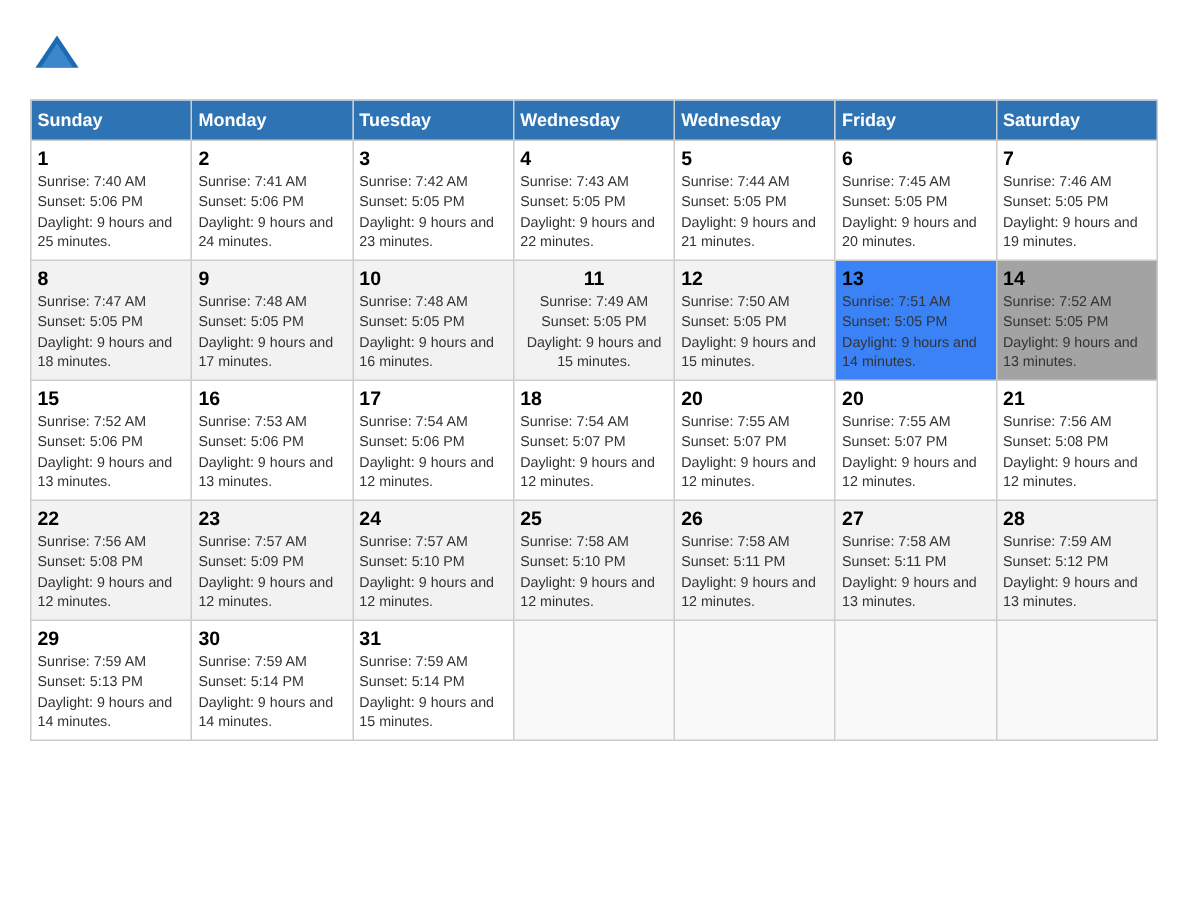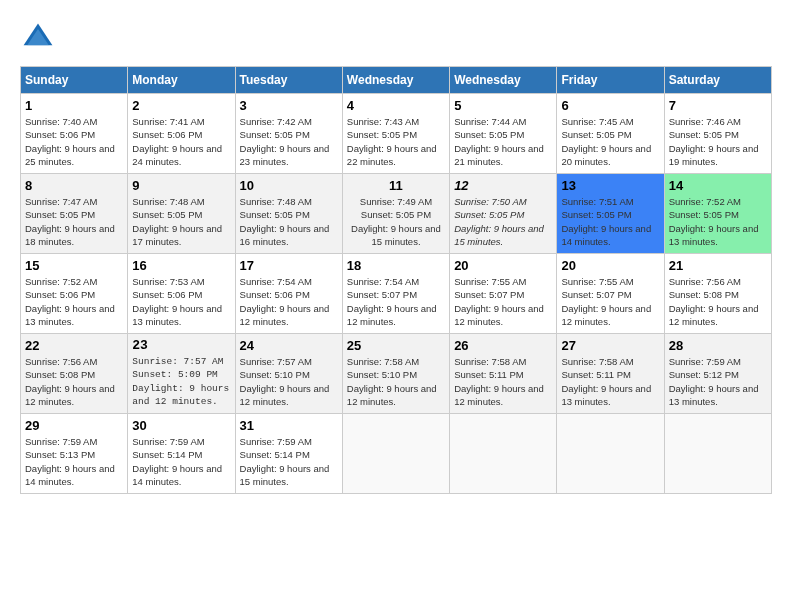--- a/index.html
+++ b/index.html
@@ -158,29 +158,29 @@
           <div class="day-info">Sunrise: 7:48 AM<br>Sunset: 5:05 PM<br>Daylight: 9 hours and 17 minutes.</div>
         </td>
         <td style="background: rgb(242, 242, 242); margin-top: 25px;">
           <span class="day-num">10</span>
           <div class="day-info">Sunrise: 7:48 AM<br>Sunset: 5:05 PM<br>Daylight: 9 hours and 16 minutes.</div>
         </td>
         <td style="background: rgb(242, 242, 242); text-align: center;">
           <span class="day-num">11</span>
           <div class="day-info">Sunrise: 7:49 AM<br>Sunset: 5:05 PM<br>Daylight: 9 hours and 15 minutes.</div>
         </td>
-        <td style="background: rgb(242, 242, 242); font-style: italic;">
+        <td style="background: rgb(242, 242, 242);">
           <span class="day-num">12</span>
           <div class="day-info">Sunrise: 7:50 AM<br>Sunset: 5:05 PM<br>Daylight: 9 hours and 15 minutes.</div>
         </td>
         <td style="background: #3b82f6;">
           <span class="day-num">13</span>
           <div class="day-info">Sunrise: 7:51 AM<br>Sunset: 5:05 PM<br>Daylight: 9 hours and 14 minutes.</div>
         </td>
-        <td style="background: #86efac;">
+        <td style="background: #a3a3a3;">
           <span class="day-num">14</span>
           <div class="day-info">Sunrise: 7:52 AM<br>Sunset: 5:05 PM<br>Daylight: 9 hours and 13 minutes.</div>
         </td>
       </tr>
       <tr>
         <td>
           <span class="day-num">15</span>
           <div class="day-info">Sunrise: 7:52 AM<br>Sunset: 5:06 PM<br>Daylight: 9 hours and 13 minutes.</div>
         </td>
         <td>
@@ -206,21 +206,21 @@
         <td>
           <span class="day-num">21</span>
           <div class="day-info">Sunrise: 7:56 AM<br>Sunset: 5:08 PM<br>Daylight: 9 hours and 12 minutes.</div>
         </td>
       </tr>
       <tr>
         <td style="background: rgb(242, 242, 242);">
           <span class="day-num">22</span>
           <div class="day-info">Sunrise: 7:56 AM<br>Sunset: 5:08 PM<br>Daylight: 9 hours and 12 minutes.</div>
         </td>
-        <td style="background: rgb(242, 242, 242); font-family: Liberation Mono, monospace;">
+        <td style="background: rgb(242, 242, 242);">
           <span class="day-num">23</span>
           <div class="day-info">Sunrise: 7:57 AM<br>Sunset: 5:09 PM<br>Daylight: 9 hours and 12 minutes.</div>
         </td>
         <td style="background: rgb(242, 242, 242);">
           <span class="day-num">24</span>
           <div class="day-info">Sunrise: 7:57 AM<br>Sunset: 5:10 PM<br>Daylight: 9 hours and 12 minutes.</div>
         </td>
         <td style="background: rgb(242, 242, 242);">
           <span class="day-num">25</span>
           <div class="day-info">Sunrise: 7:58 AM<br>Sunset: 5:10 PM<br>Daylight: 9 hours and 12 minutes.</div>

